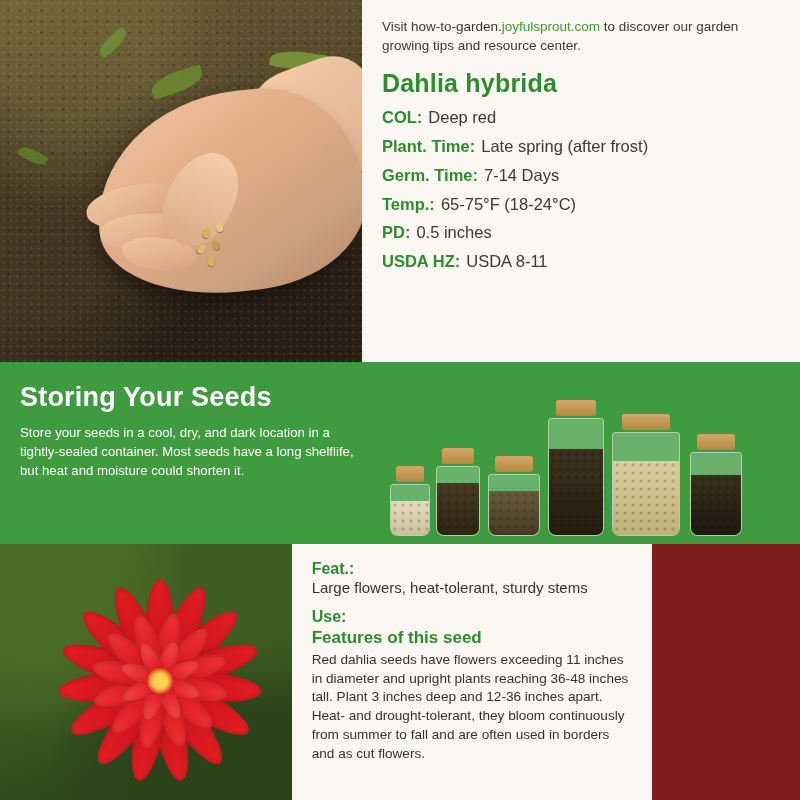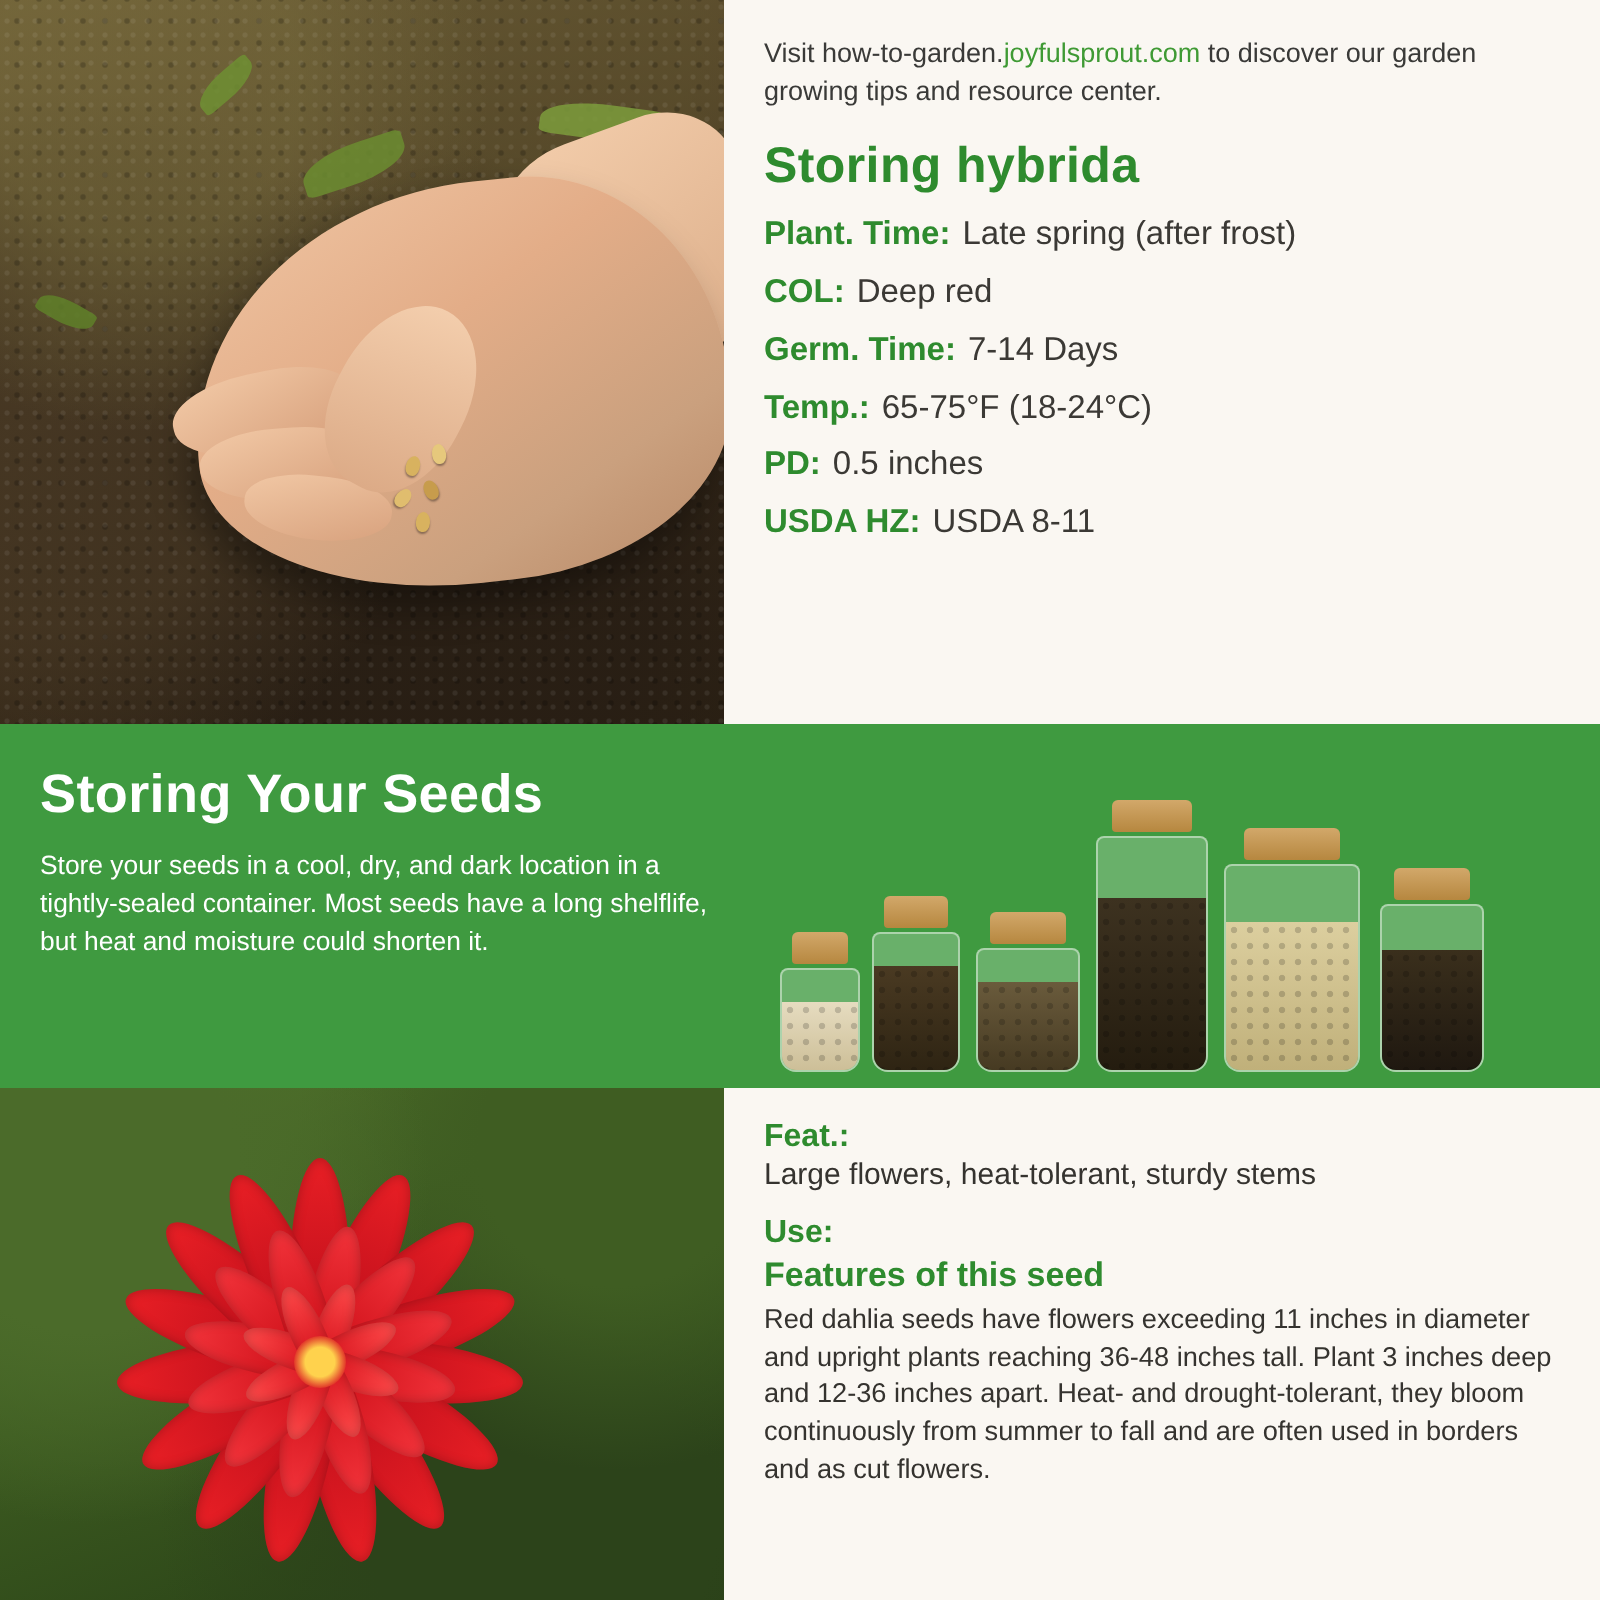--- a/index.html
+++ b/index.html
@@ -207,21 +207,21 @@
   .seed-dots {
     position: absolute; inset: 0;
     background-image: radial-gradient(rgba(0,0,0,.35) 1.4px, transparent 1.8px);
     background-size: 8px 8px;
     opacity: .5;
   }
 
   
   .bottom {
     position: absolute; left: 0; top: 544px;
-    width: 800px; height: 256px;
+    width: 652px; height: 256px;
     display: flex;
   }
   .photo-flower {
     position: relative;
     width: 362px; height: 256px;
     overflow: hidden;
     background: #2f4a1e;
   }
   .foliage {
     position: absolute; inset: 0;
@@ -317,29 +317,29 @@
       <div class="seed s3"></div>
       <div class="seed s4"></div>
       <div class="seed s5"></div>
     </div>
 
     <div class="info">
       <div class="visit">
         <span>Visit how-to-garden.</span><span class="url">joyfulsprout.com</span><span> to discover our garden growing tips and resource center.</span>
       </div>
 
-      <div class="species">Storing hybrida</div>
-
+      <div class="species">Dahlia hybrida</div>
+
+      <div class="spec-row">
+        <span class="spec-key">COL:</span>
+        <span class="spec-val">Deep red</span>
+      </div>
       <div class="spec-row">
         <span class="spec-key">Plant. Time:</span>
         <span class="spec-val">Late spring (after frost)</span>
-      </div>
-      <div class="spec-row">
-        <span class="spec-key">COL:</span>
-        <span class="spec-val">Deep red</span>
       </div>
       <div class="spec-row">
         <span class="spec-key">Germ. Time:</span>
         <span class="spec-val">7-14 Days</span>
       </div>
       <div class="spec-row">
         <span class="spec-key">Temp.:</span>
         <span class="spec-val">65-75°F (18-24°C)</span>
       </div>
       <div class="spec-row">

